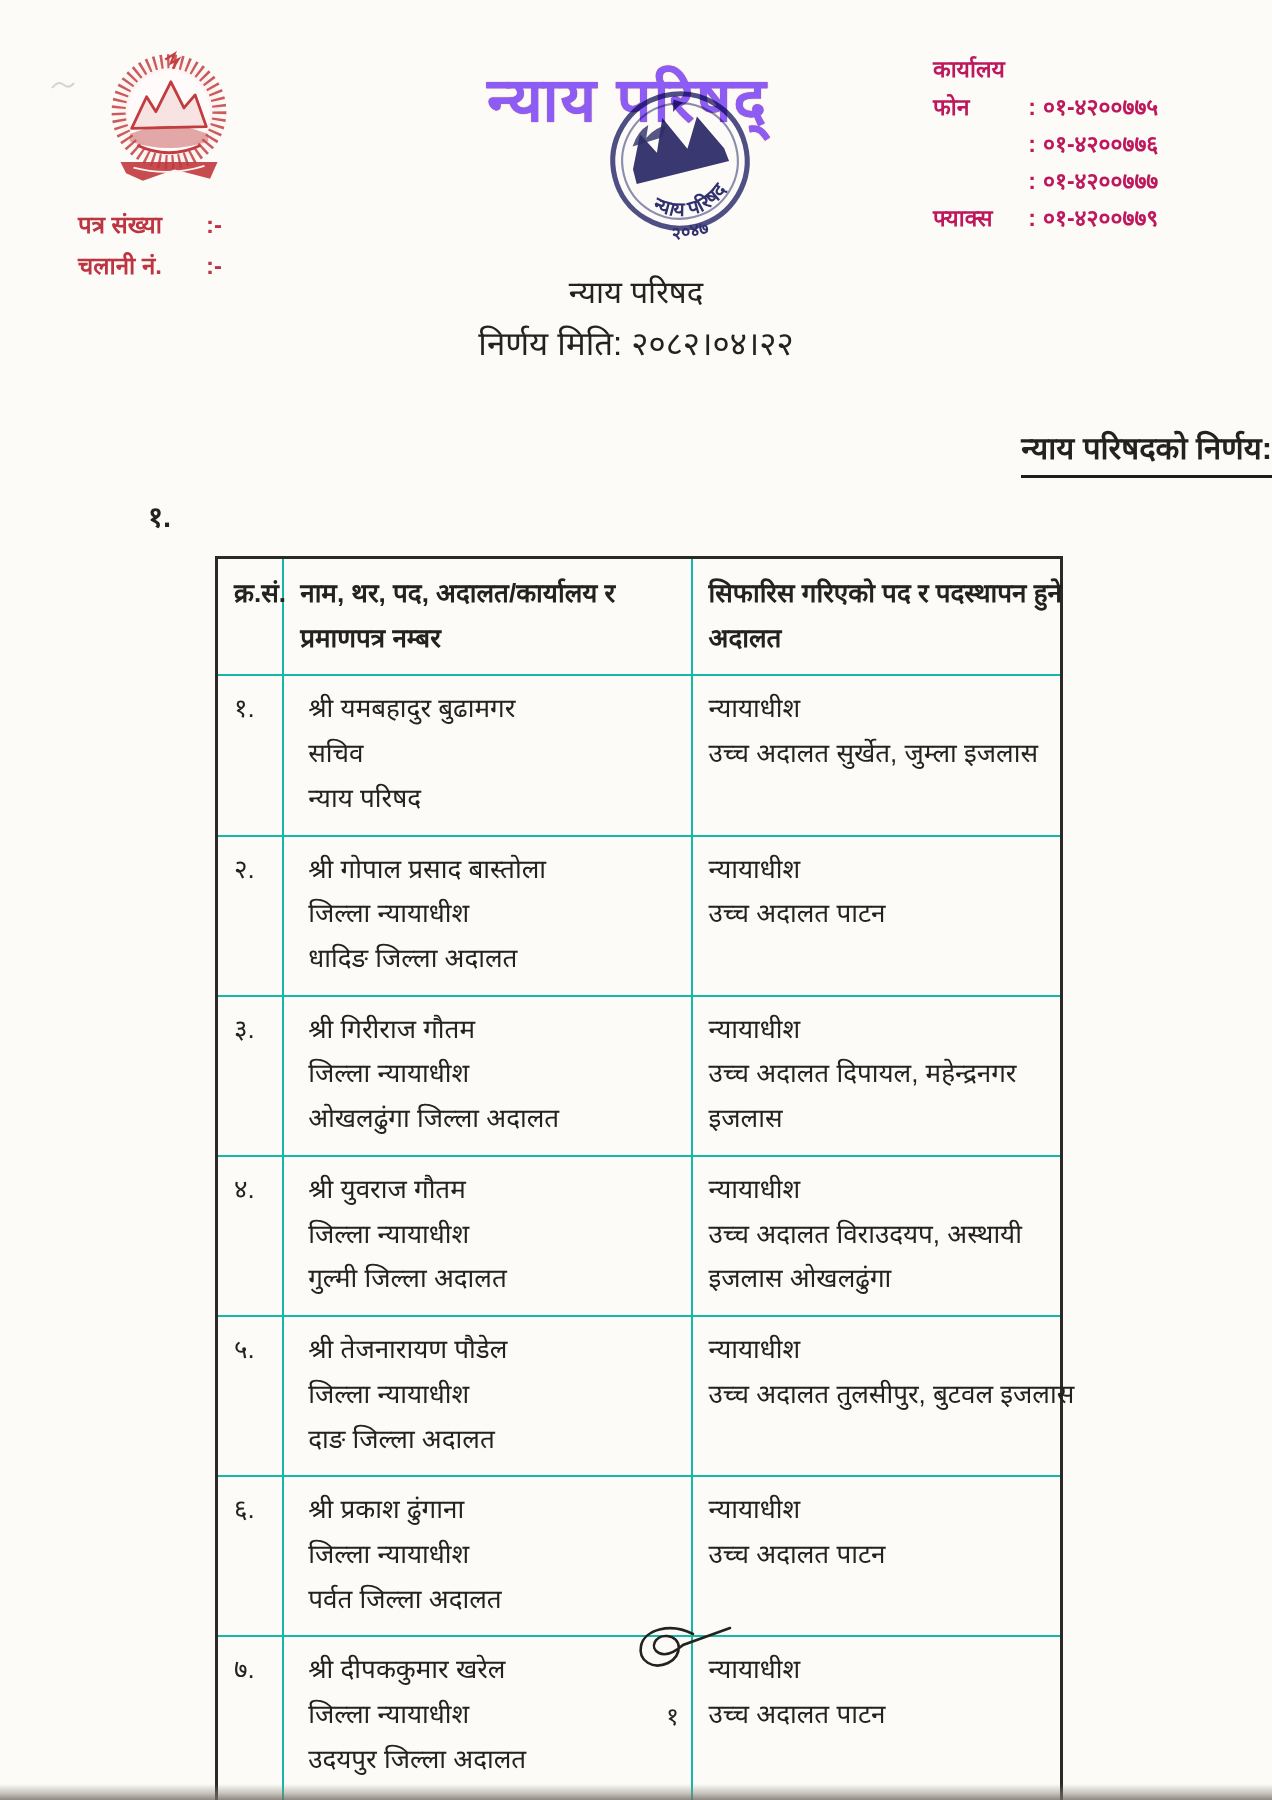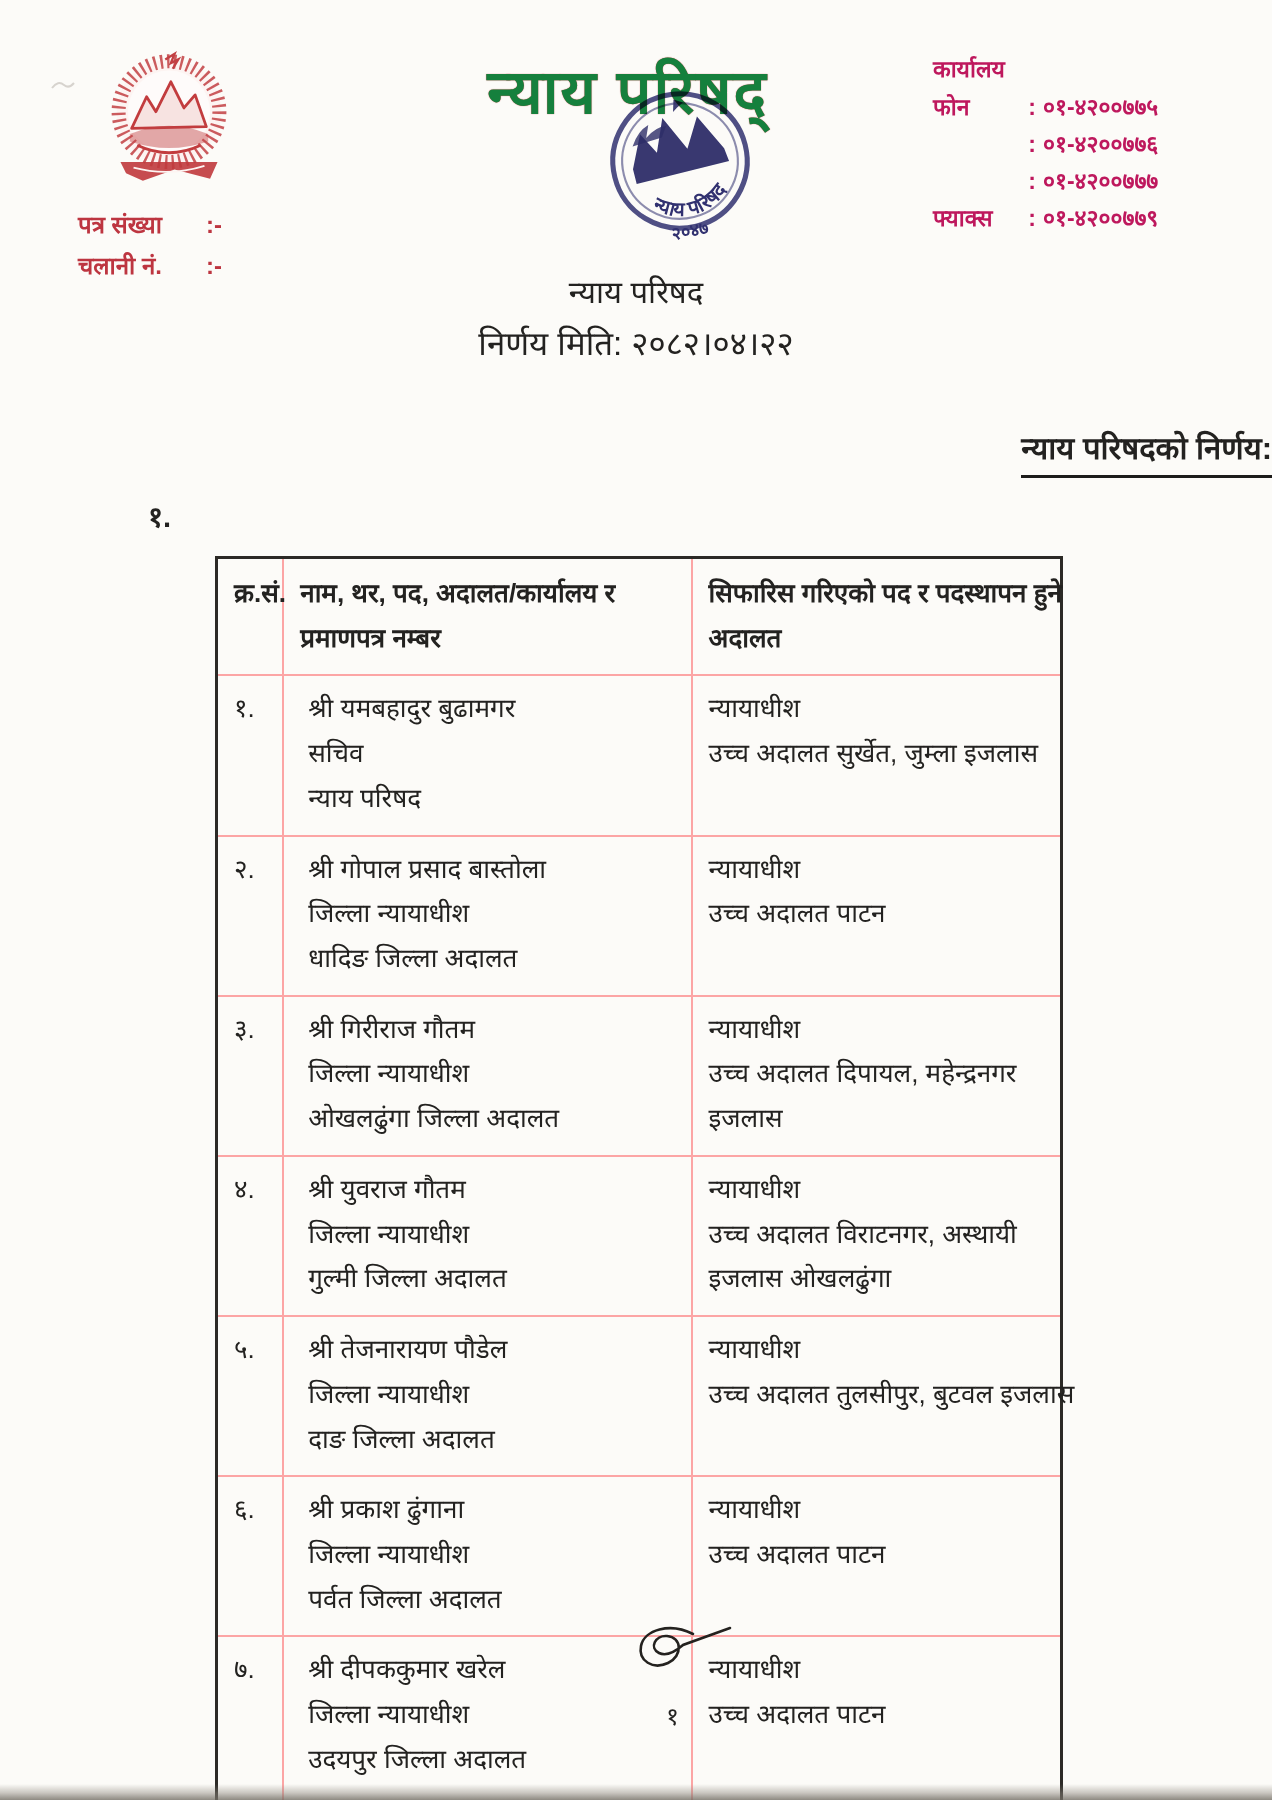--- a/index.html
+++ b/index.html
@@ -13,22 +13,22 @@
     background:#fcfbf8;
     color:#232220;
   }
   
   .emblem{position:absolute;left:85px;top:48px;width:168px;height:146px;}
   .scan-smudge{position:absolute;left:48px;top:72px;width:40px;height:26px;opacity:.55;}
   .ref-block{position:absolute;left:78px;top:204px;color:#bd3540;font-weight:bold;font-size:24px;line-height:41px;}
   .ref-row{display:flex;}
   .ref-row .r-label{width:128px;}
   .org-title{
-    position:absolute;left:50%;top:48px;transform:translateX(-53%);
-    color:#15803d;font-size:61px;font-weight:bold;letter-spacing:2px;white-space:nowrap;
+    position:absolute;left:50%;top:56px;transform:translateX(-53%);
+    color:#8b5cf6;font-size:61px;font-weight:bold;letter-spacing:2px;white-space:nowrap;
     text-shadow:0 0 1px #c03338;
   }
   .stamp-wrap{position:absolute;left:580px;top:76px;width:200px;height:170px;transform:rotate(-14deg);mix-blend-mode:multiply;opacity:.95;}
   .office-block{position:absolute;left:933px;top:52px;color:#be185d;font-weight:bold;font-size:23px;}
   .office-heading{margin-bottom:10px;}
   .office-row{display:flex;margin-bottom:11px;line-height:26px;}
   .office-row .o-label{width:88px;}
   .office-row .o-colon{width:22px;text-align:center;}
   
   .center-org{position:absolute;left:0;width:100%;top:270px;text-align:center;font-size:31px;}
@@ -37,21 +37,21 @@
   .decision-heading{display:inline-block;font-size:31px;font-weight:bold;border-bottom:3px solid #1d1c1a;padding-bottom:7px;}
   .item-line{position:absolute;left:148px;top:496px;width:960px;display:flex;font-size:29px;font-weight:bold;}
   .item-num{width:46px;}
   
   .doc-table{
     position:absolute;left:215px;top:556px;width:848px;
     border-collapse:collapse;table-layout:fixed;
     font-size:26px;
   }
   .doc-table th,.doc-table td{
-    border:2px solid #fca5a5;vertical-align:top;text-align:left;
+    border:2px solid #14b8a6;vertical-align:top;text-align:left;
     padding:10px 12px 14px 16px;line-height:1.72;font-weight:normal;
   }
   .doc-table{border:3px solid #2c2a26;}
   .doc-table thead th{font-weight:bold;padding-top:12px;}
   .col-sn-w{width:66px;}
   .col-person-w{width:404px;}
   .col-rec-w{width:366px;}
   .doc-table td.col-person{padding-left:24px;}
   .doc-table tbody tr:last-child td{padding-bottom:56px;}
   .cell-line{white-space:nowrap;}
@@ -210,21 +210,21 @@
         </tr>
         <tr>
           <td class="col-sn">४.</td>
           <td class="col-person">
             <div class="cell-line">श्री युवराज गौतम</div>
             <div class="cell-line">जिल्ला न्यायाधीश</div>
             <div class="cell-line">गुल्मी जिल्ला अदालत</div>
           </td>
           <td class="col-rec">
             <div class="cell-line">न्यायाधीश</div>
-            <div class="cell-line">उच्च अदालत विराटनगर, अस्थायी</div>
+            <div class="cell-line">उच्च अदालत विराउदयप, अस्थायी</div>
             <div class="cell-line">इजलास ओखलढुंगा</div>
           </td>
         </tr>
         <tr>
           <td class="col-sn">५.</td>
           <td class="col-person">
             <div class="cell-line">श्री तेजनारायण पौडेल</div>
             <div class="cell-line">जिल्ला न्यायाधीश</div>
             <div class="cell-line">दाङ जिल्ला अदालत</div>
           </td>

